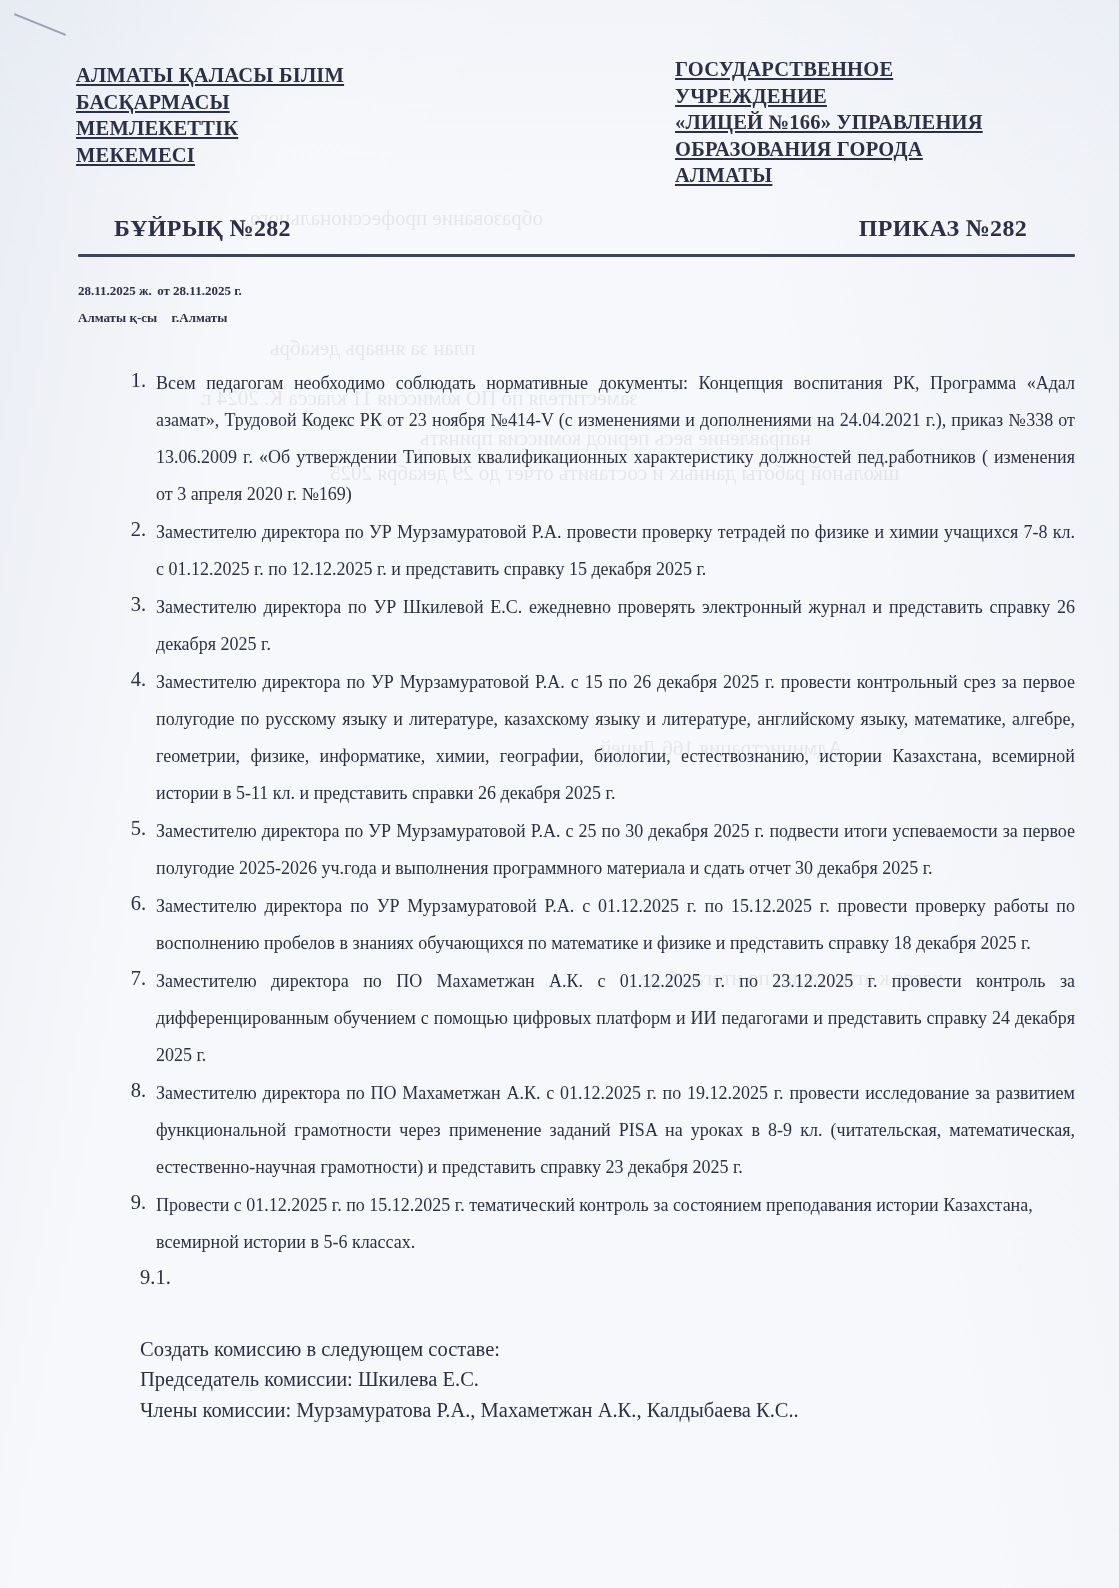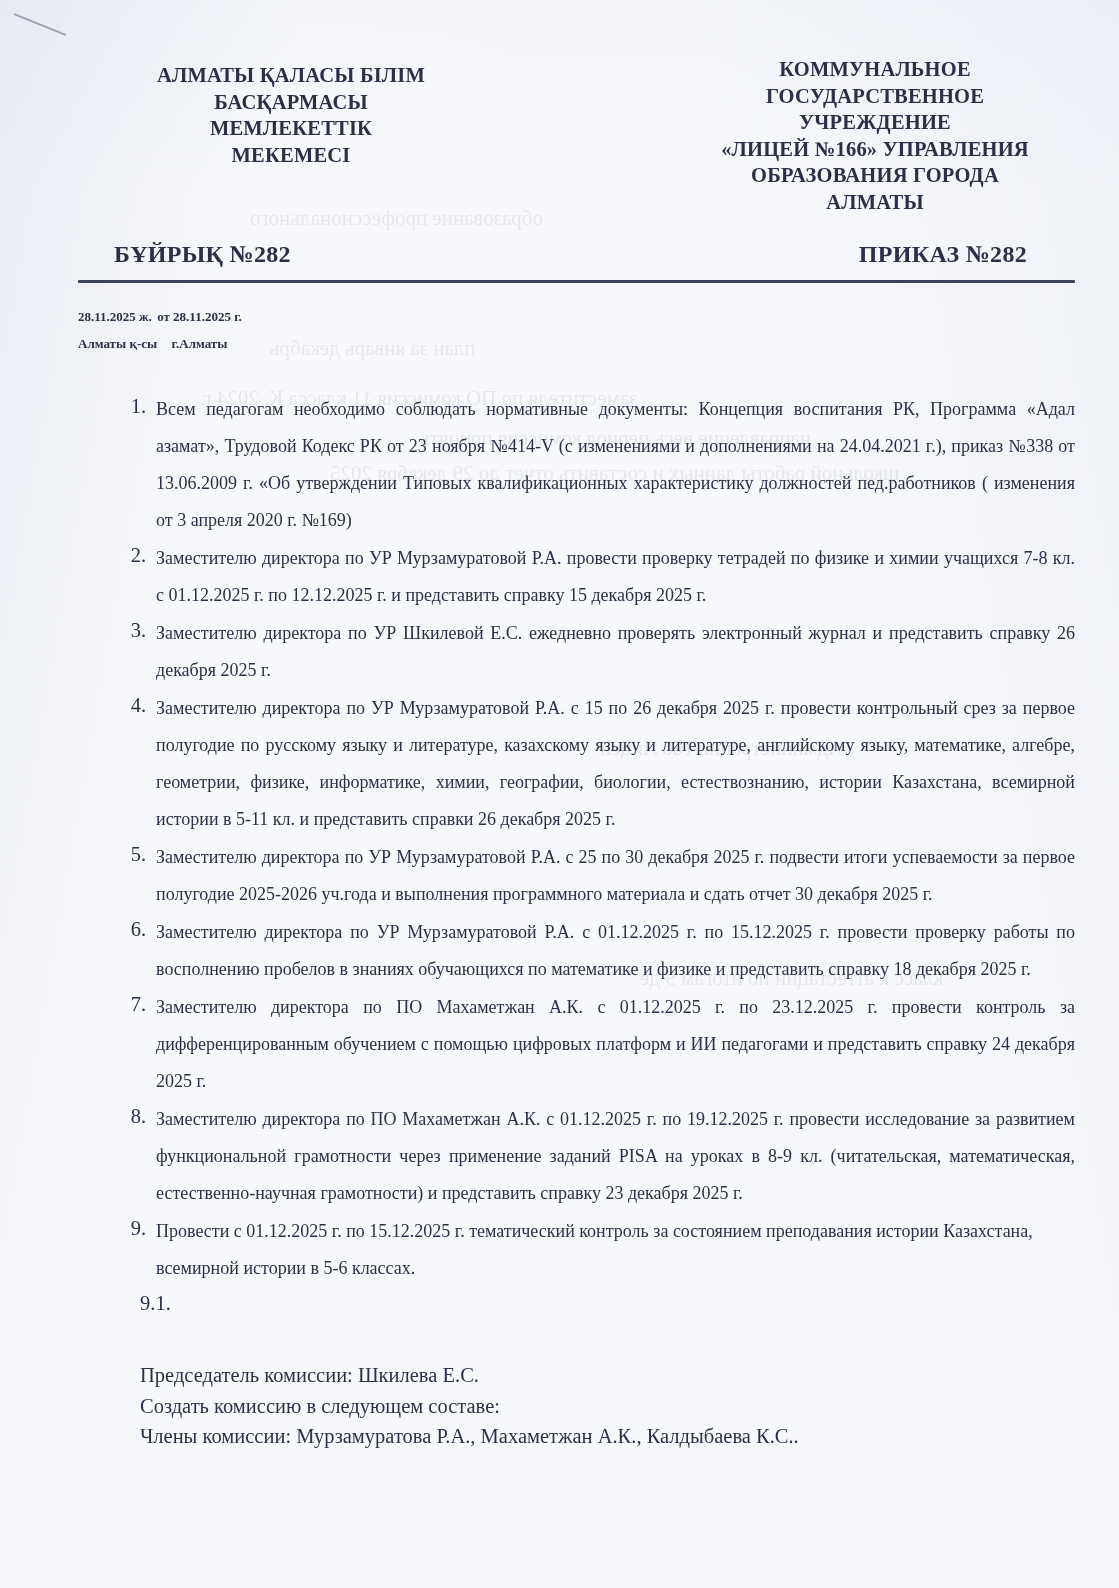--- a/index.html
+++ b/index.html
@@ -67,25 +67,26 @@
 
   
   .letterhead {
     display: flex;
     justify-content: space-between;
     align-items: flex-start;
     padding: 56px 44px 0 76px;
   }
   .lh-col {
     width: 420px;
-    text-align: center;
+    text-align: left;
     font-weight: bold;
     font-size: 20.5px;
     line-height: 26.5px;
     letter-spacing: 0.2px;
+    text-decoration: underline;
   }
   .lh-col.kz { width: 430px; padding-top: 6px; }
   .lh-col.ru { width: 400px; }
   .lh-col div { white-space: nowrap; }
 
   
   .order-row {
     display: flex;
     justify-content: space-between;
     padding: 26px 92px 0 78px;
@@ -190,21 +191,20 @@
 <div class="sheet">
 
   <div class="letterhead">
     <div class="lh-col kz">
       <div>АЛМАТЫ ҚАЛАСЫ БІЛІМ</div>
       <div>БАСҚАРМАСЫ</div>
       <div>МЕМЛЕКЕТТІК</div>
       <div>МЕКЕМЕСІ</div>
     </div>
     <div class="lh-col ru">
-      <div>КОММУНАЛЬНОЕ</div>
       <div>ГОСУДАРСТВЕННОЕ</div>
       <div>УЧРЕЖДЕНИЕ</div>
       <div>«ЛИЦЕЙ №166» УПРАВЛЕНИЯ</div>
       <div>ОБРАЗОВАНИЯ ГОРОДА</div>
       <div>АЛМАТЫ</div>
     </div>
   </div>
 
   <div class="order-row">
     <div>БҰЙРЫҚ  №282</div>
@@ -268,20 +268,20 @@
     </div>
 
     <div class="item">
       <div class="item-num">9.</div>
       <div class="item-body nojust">Провести с 01.12.2025 г. по 15.12.2025 г. тематический контроль за состоянием преподавания истории Казахстана, всемирной истории в 5-6 классах.</div>
     </div>
 
     <div class="subitem">
       <div class="subitem-num">9.1.</div>
       <div class="subitem-body">
+        <div>Создать комиссию в следующем составе:</div>
         <div>Председатель комиссии: Шкилева Е.С.</div>
-        <div>Создать комиссию в следующем составе:</div>
         <div>Члены комиссии: Мурзамуратова Р.А., Махаметжан А.К., Калдыбаева К.С..</div>
       </div>
     </div>
 
   </div>
 </div>
 
 </body></html>

